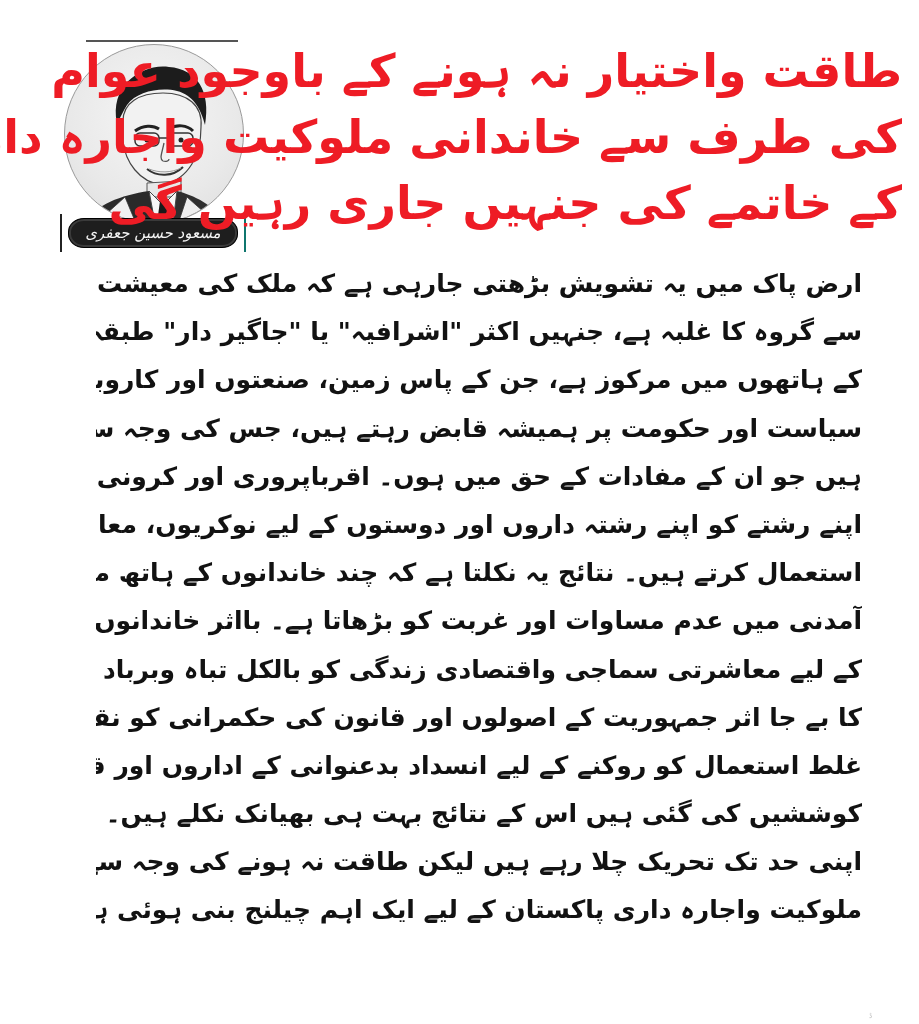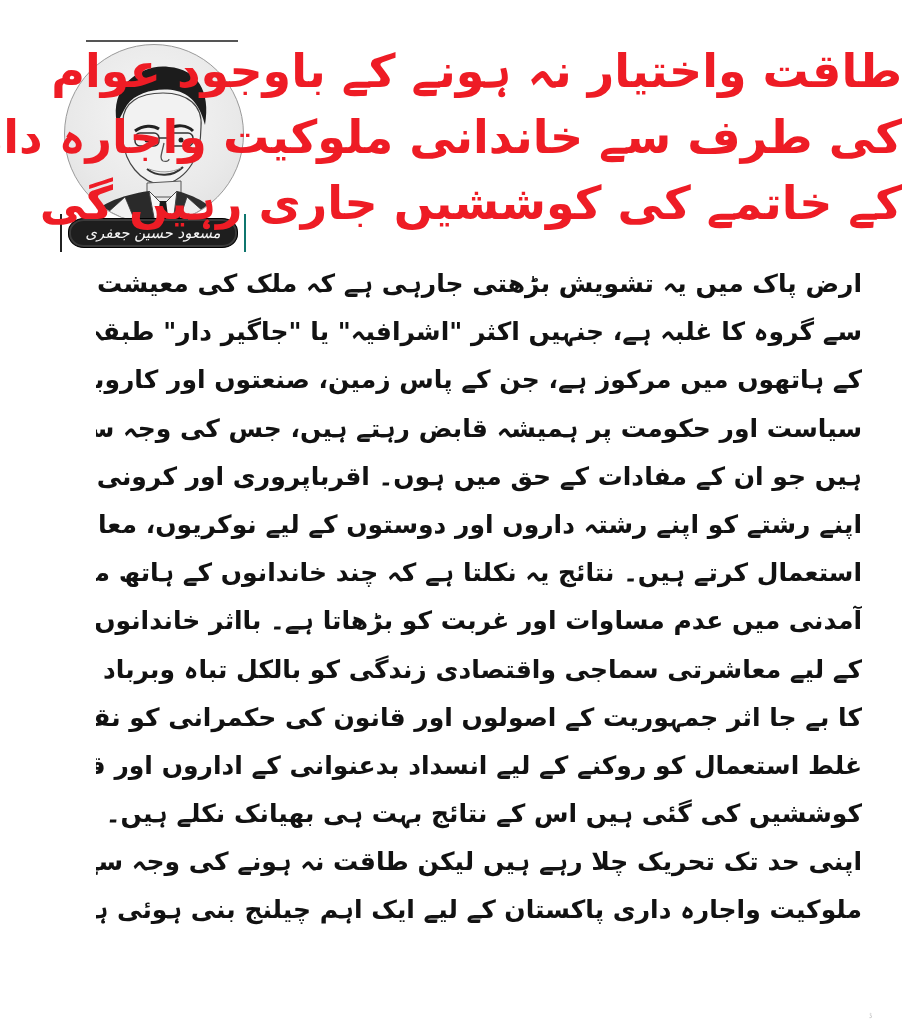--- a/index.html
+++ b/index.html
@@ -103,21 +103,21 @@
     <div class="name-bar">
       <div class="name-pill">
         <span>مسعود حسین جعفری</span>
       </div>
     </div>
   </div>
 
   <div class="headline">
     <span class="hl">طاقت واختیار نہ ہونے کے باوجود عوام</span>
     <span class="hl">کی طرف سے خاندانی ملوکیت واجارہ داری</span>
-    <span class="hl">کے خاتمے کی کوششیں جاری رہیں گی</span>
+    <span class="hl">کے خاتمے کی جنہیں جاری رہیں گی</span>
   </div>
 
   <div class="body-text">
     <span class="line">ارض پاک میں یہ تشویش بڑھتی جارہی ہے کہ ملک کی معیشت اور سیاست پر بااثر خاندانوں کے ایک چھوٹے</span>
     <span class="line">سے گروہ کا غلبہ ہے، جنہیں اکثر "اشرافیہ" یا "جاگیر دار" طبقہ کہا جاتا ہے۔ پاکستان کی دولت چند خاندانوں</span>
     <span class="line">کے ہاتھوں میں مرکوز ہے، جن کے پاس زمین، صنعتوں اور کاروبار کے بڑے حصے ہیں۔ یہ خاندان معیشت</span>
     <span class="line">سیاست اور حکومت پر ہمیشہ قابض رہتے ہیں، جس کی وجہ سے وہ ایسی پالیسیاں اور فیصلوں کو تشکیل دیتے</span>
     <span class="line">ہیں جو ان کے مفادات کے حق میں ہوں۔ اقرباپروری اور کرونی ازم کا رواج عام ہے جہاں بااثر خاندان</span>
     <span class="line">اپنے رشتے کو اپنے رشتہ داروں اور دوستوں کے لیے نوکریوں، معاہدوں اور دیگر فوائد کے حصول کے لیے</span>
     <span class="line">استعمال کرتے ہیں۔ نتائج یہ نکلتا ہے کہ چند خاندانوں کے ہاتھ میں دولت اور طاقت کا ارتکاز پاکستان میں</span>

